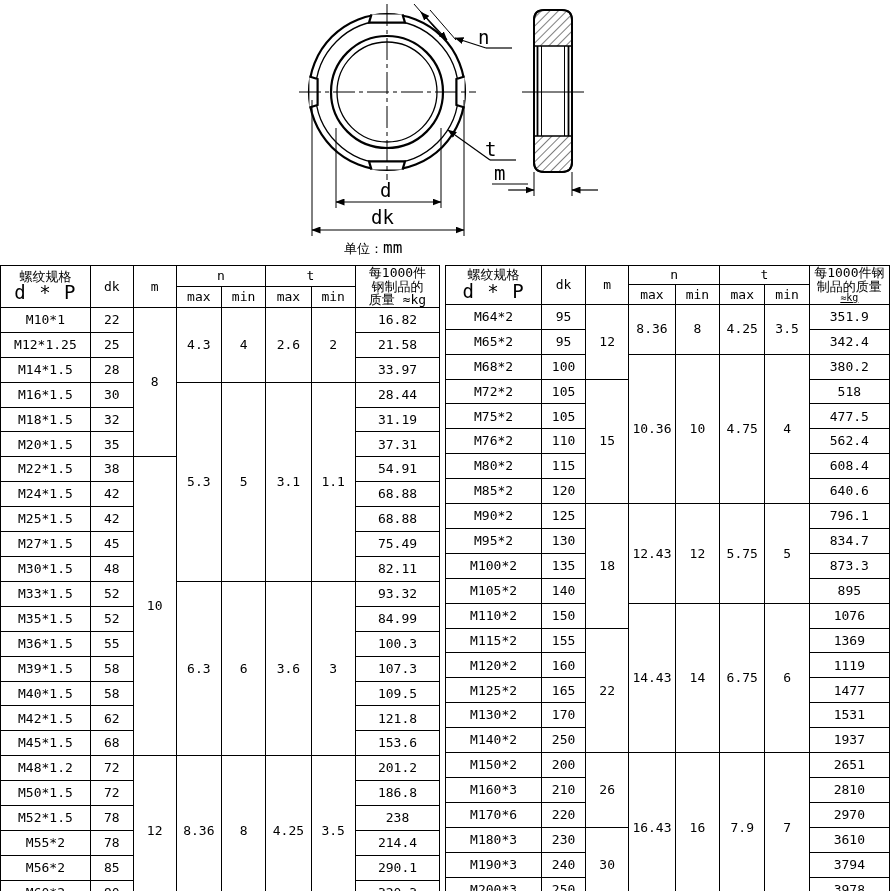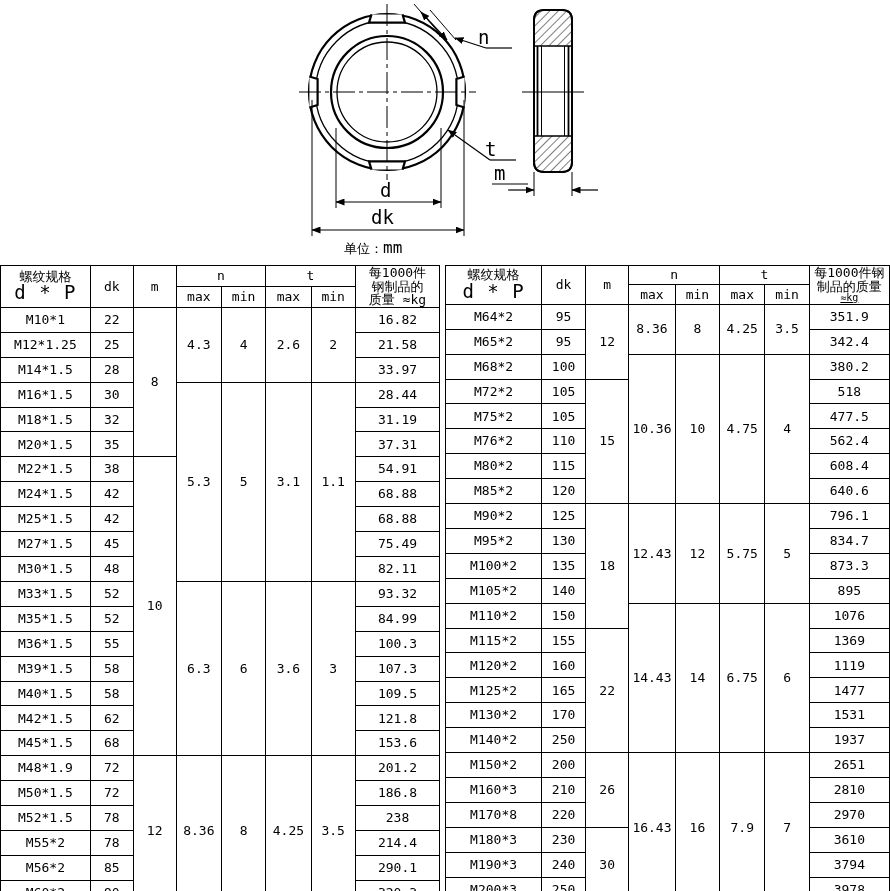--- a/index.html
+++ b/index.html
@@ -316,21 +316,21 @@
           <td>M42*1.5</td>
           <td>62</td>
           <td>121.8</td>
         </tr>
         <tr>
           <td>M45*1.5</td>
           <td>68</td>
           <td>153.6</td>
         </tr>
         <tr>
-          <td>M48*1.9</td>
+          <td>M48*1.2</td>
           <td>72</td>
           <td rowspan="6">12</td>
           <td rowspan="6">8.36</td>
           <td rowspan="6">8</td>
           <td rowspan="6">4.25</td>
           <td rowspan="6">3.5</td>
           <td>201.2</td>
         </tr>
         <tr>
           <td>M50*1.5</td>
@@ -516,21 +516,21 @@
           <td rowspan="6">7.9</td>
           <td rowspan="6">7</td>
           <td>2651</td>
         </tr>
         <tr>
           <td>M160*3</td>
           <td>210</td>
           <td>2810</td>
         </tr>
         <tr>
-          <td>M170*8</td>
+          <td>M170*6</td>
           <td>220</td>
           <td>2970</td>
         </tr>
         <tr>
           <td>M180*3</td>
           <td>230</td>
           <td rowspan="3">30</td>
           <td>3610</td>
         </tr>
         <tr>

